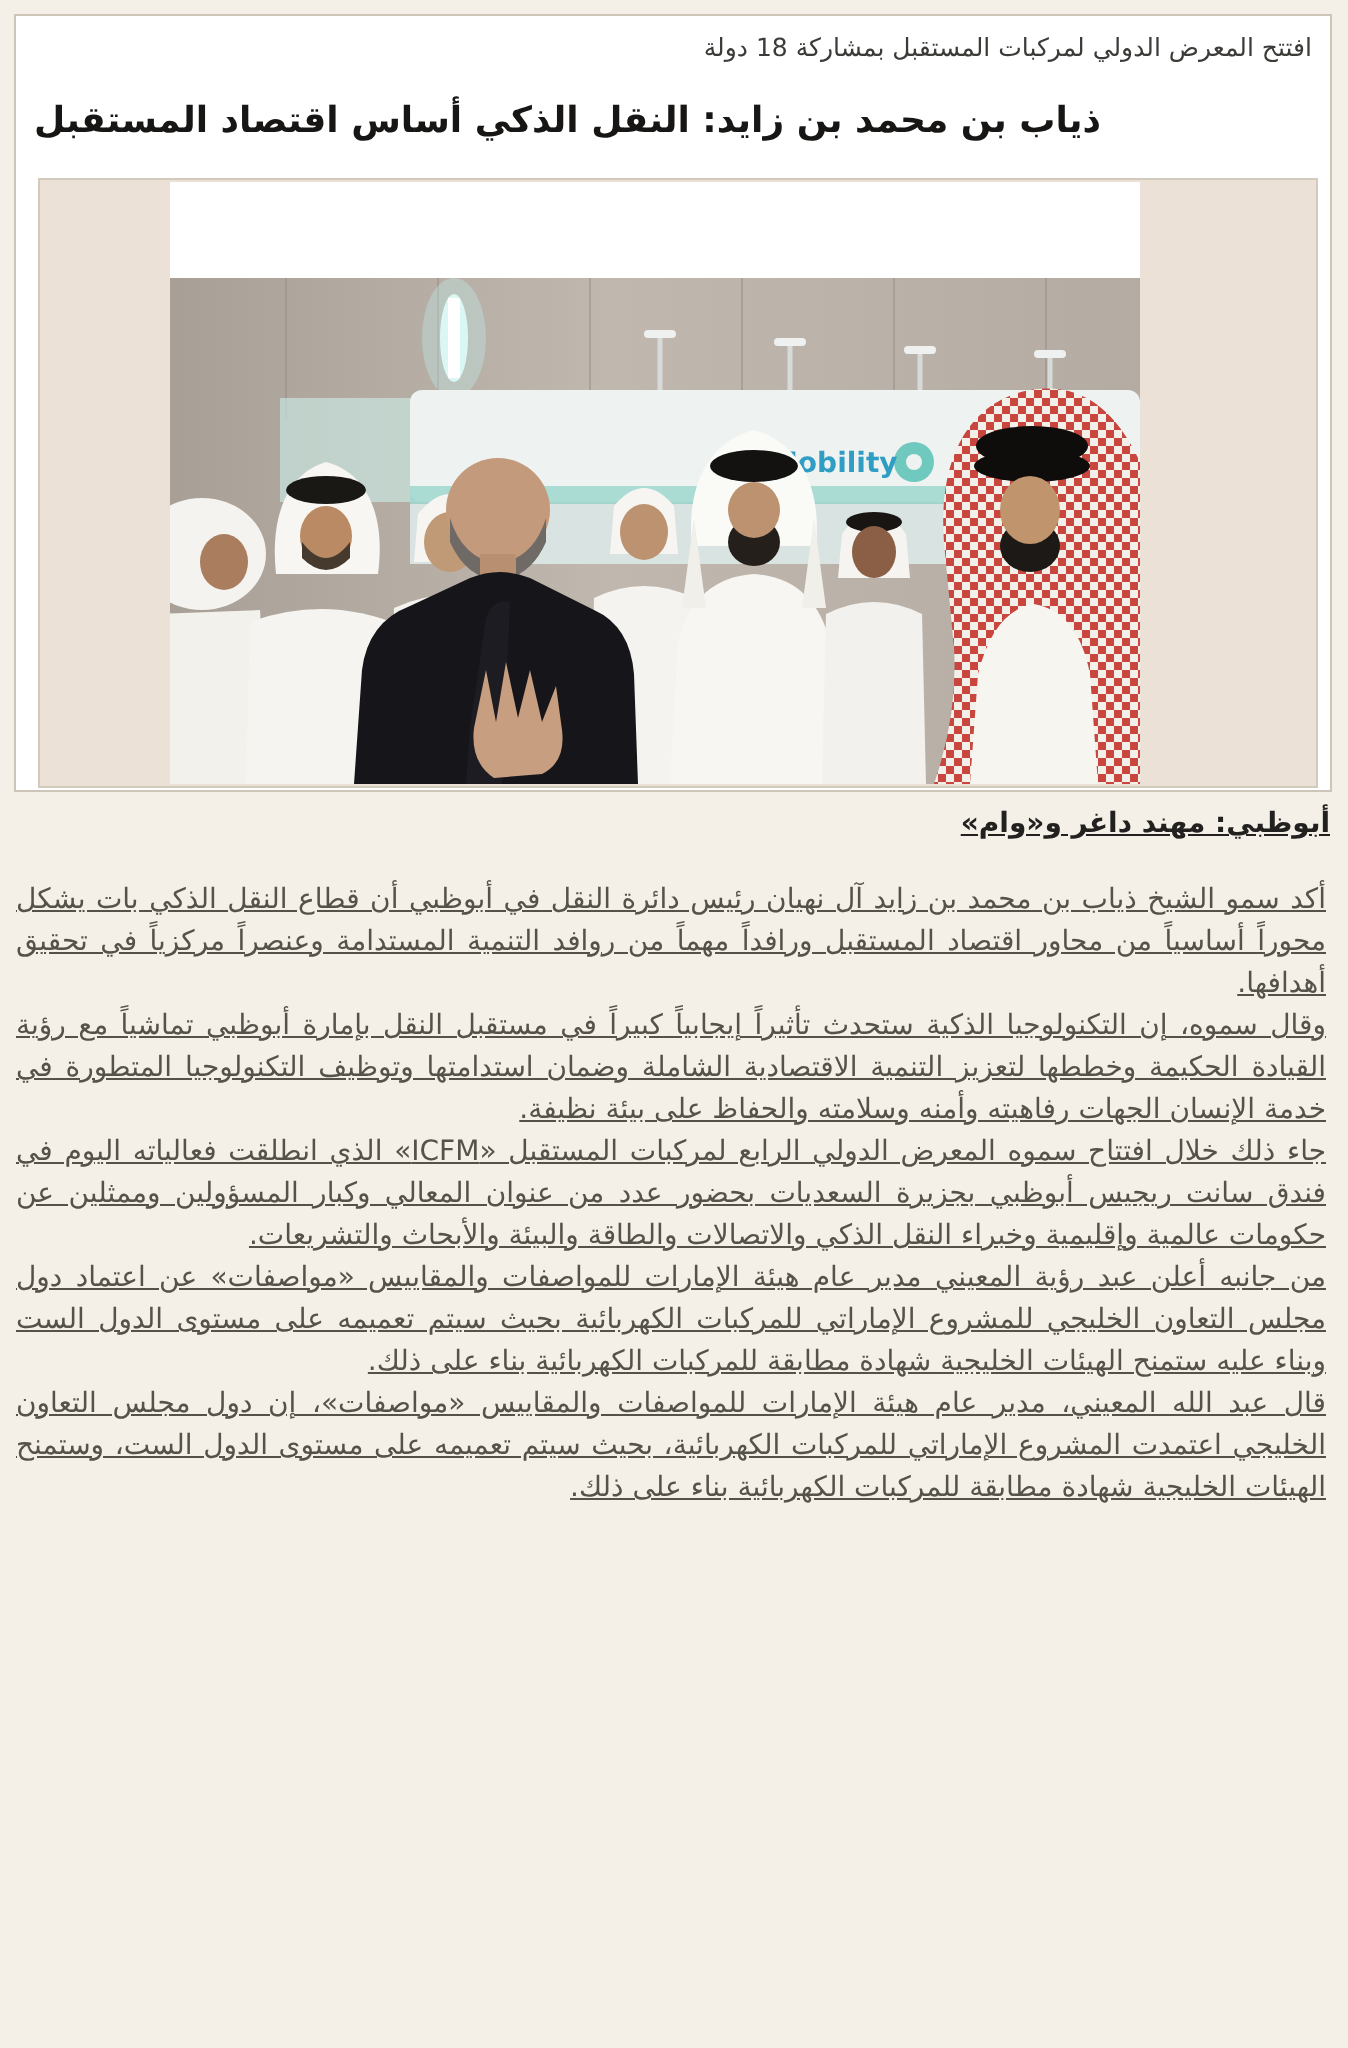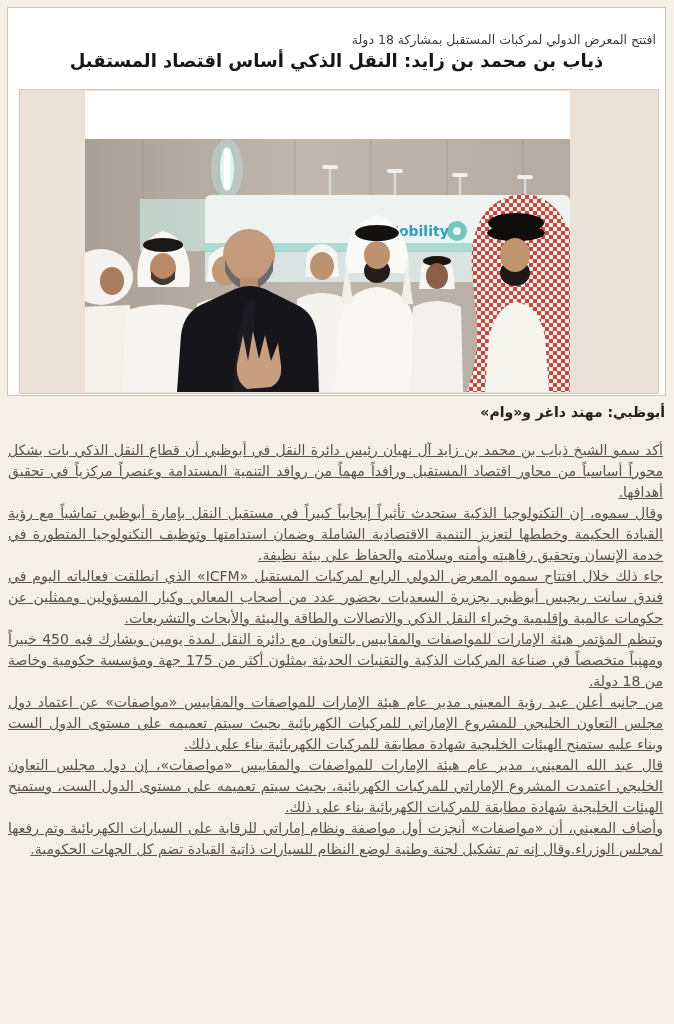--- a/index.html
+++ b/index.html
@@ -8,41 +8,41 @@
     background:#f4f0e7;
     font-family:"DejaVu Sans",sans-serif;
   }
   .content-panel{
     position:absolute;left:7px;top:7px;width:659px;height:389px;
     background:#ffffff;border:1px solid #ccc5b8;box-sizing:border-box;
   }
   .kicker{
     position:absolute;top:7px;right:9px;left:9px;
     direction:rtl;text-align:right;
-    font-size:12.5px;color:#3c3b38;line-height:18px;margin-top:16px;
+    font-size:12.5px;color:#3c3b38;line-height:18px;
   }
   .headline{
     position:absolute;top:28px;right:9px;left:9px;
-    direction:rtl;text-align:center;
+    direction:rtl;text-align:left;
     font-size:18px;font-weight:bold;color:#171614;line-height:26px;
   }
   .figure-box{
     position:absolute;left:11px;top:81px;width:640px;height:305px;
     background:#ebe1d6;border:1px solid #d2cabc;box-sizing:border-box;
   }
   .figure-img{
     position:absolute;left:65px;top:1px;width:485px;height:301px;
     background:#ffffff;
   }
   .figure-img svg{display:block;}
   .byline{
     position:absolute;top:402px;right:9px;
     direction:rtl;
     font-size:14px;font-weight:bold;color:#22211f;
-    line-height:20px;
+    text-decoration:underline;line-height:20px;
   }
   .article{
     position:absolute;top:440px;right:11px;left:8px;
     direction:rtl;text-align:justify;text-justify:inter-word;
     font-size:14px;line-height:21px;color:#55524a;text-decoration:underline;
   }
   .article p{margin:0;padding:0;}
 </style>
 </head>
 <body>
@@ -174,19 +174,17 @@
         </g>
       </svg>
     </div>
   </div>
 </div>
 
 <div class="byline">أبوظبي: مهند داغر و«وام»</div>
 
 <div class="article">
   <p>أكد سمو الشيخ ذياب بن محمد بن زايد آل نهيان رئيس دائرة النقل في أبوظبي أن قطاع النقل الذكي بات يشكل محوراً أساسياً من محاور اقتصاد المستقبل ورافداً مهماً من روافد التنمية المستدامة وعنصراً مركزياً في تحقيق أهدافها.</p>
-  <p>وقال سموه، إن التكنولوجيا الذكية ستحدث تأثيراً إيجابياً كبيراً في مستقبل النقل بإمارة أبوظبي تماشياً مع رؤية القيادة الحكيمة وخططها لتعزيز التنمية الاقتصادية الشاملة وضمان استدامتها وتوظيف التكنولوجيا المتطورة في خدمة الإنسان وتحقيق رفاهيته وأمنه وسلامته والحفاظ على بيئة نظيفة.</p>
-  <p>جاء ذلك خلال افتتاح سموه المعرض الدولي الرابع لمركبات المستقبل «ICFM» الذي انطلقت فعالياته اليوم في فندق سانت ريجيس أبوظبي بجزيرة السعديات بحضور عدد من أصحاب المعالي وكبار المسؤولين وممثلين عن حكومات عالمية وإقليمية وخبراء النقل الذكي والاتصالات والطاقة والبيئة والأبحاث والتشريعات.</p>
-  <p>وتنظم المؤتمر هيئة الإمارات للمواصفات والمقاييس بالتعاون مع دائرة النقل لمدة يومين ويشارك فيه 450 خبيراً ومهنياً متخصصاً في صناعة المركبات الذكية والتقنيات الحديثة يمثلون أكثر من 175 جهة ومؤسسة حكومية وخاصة من 18 دولة.</p>
+  <p>وقال سموه، إن التكنولوجيا الذكية ستحدث تأثيراً إيجابياً كبيراً في مستقبل النقل بإمارة أبوظبي تماشياً مع رؤية القيادة الحكيمة وخططها لتعزيز التنمية الاقتصادية الشاملة وضمان استدامتها وتوظيف التكنولوجيا المتطورة في خدمة الإنسان الجهات رفاهيته وأمنه وسلامته والحفاظ على بيئة نظيفة.</p>
+  <p>جاء ذلك خلال افتتاح سموه المعرض الدولي الرابع لمركبات المستقبل «ICFM» الذي انطلقت فعالياته اليوم في فندق سانت ريجيس أبوظبي بجزيرة السعديات بحضور عدد من عنوان المعالي وكبار المسؤولين وممثلين عن حكومات عالمية وإقليمية وخبراء النقل الذكي والاتصالات والطاقة والبيئة والأبحاث والتشريعات.</p>
   <p>من جانبه أعلن عبد رؤية المعيني مدير عام هيئة الإمارات للمواصفات والمقاييس «مواصفات» عن اعتماد دول مجلس التعاون الخليجي للمشروع الإماراتي للمركبات الكهربائية بحيث سيتم تعميمه على مستوى الدول الست وبناء عليه ستمنح الهيئات الخليجية شهادة مطابقة للمركبات الكهربائية بناء على ذلك.</p>
   <p>قال عبد الله المعيني، مدير عام هيئة الإمارات للمواصفات والمقاييس «مواصفات»، إن دول مجلس التعاون الخليجي اعتمدت المشروع الإماراتي للمركبات الكهربائية، بحيث سيتم تعميمه على مستوى الدول الست، وستمنح الهيئات الخليجية شهادة مطابقة للمركبات الكهربائية بناء على ذلك.</p>
-  <p>وأضاف المعيني، أن «مواصفات» أنجزت أول مواصفة ونظام إماراتي للرقابة على السيارات الكهربائية وتم رفعها لمجلس الوزراء.وقال إنه تم تشكيل لجنة وطنية لوضع النظام للسيارات ذاتية القيادة تضم كل الجهات الحكومية.</p>
 </div>
 
 </body></html>

